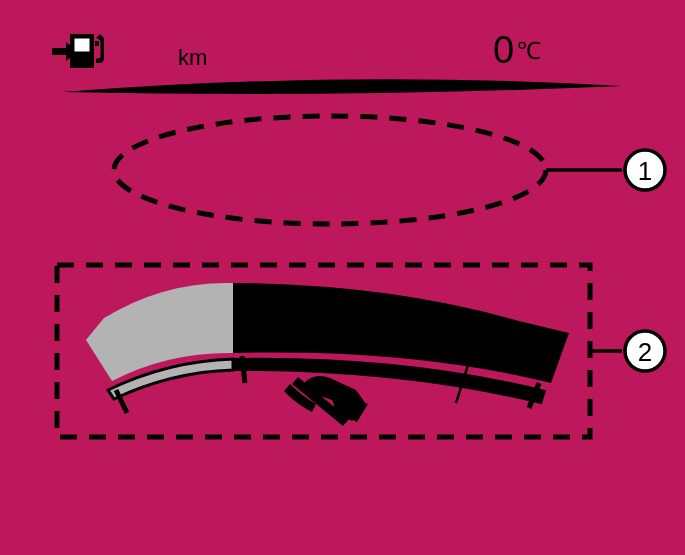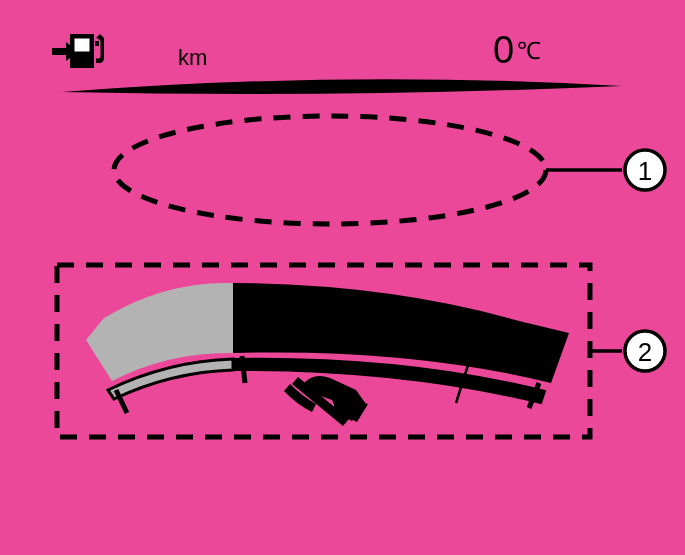--- a/index.html
+++ b/index.html
@@ -9,21 +9,21 @@
     background: #ffffff;
   }
   body {
     font-family: "Liberation Sans", sans-serif;
     -webkit-font-smoothing: antialiased;
   }
   #figure-root {
     position: relative;
     width: 685px;
     height: 555px;
-    background: #ec4899;
+    background: #be185d;
     overflow: hidden;
   }
   #figure-svg {
     position: absolute;
     left: 0;
     top: 0;
     width: 685px;
     height: 555px;
     display: block;
   }

